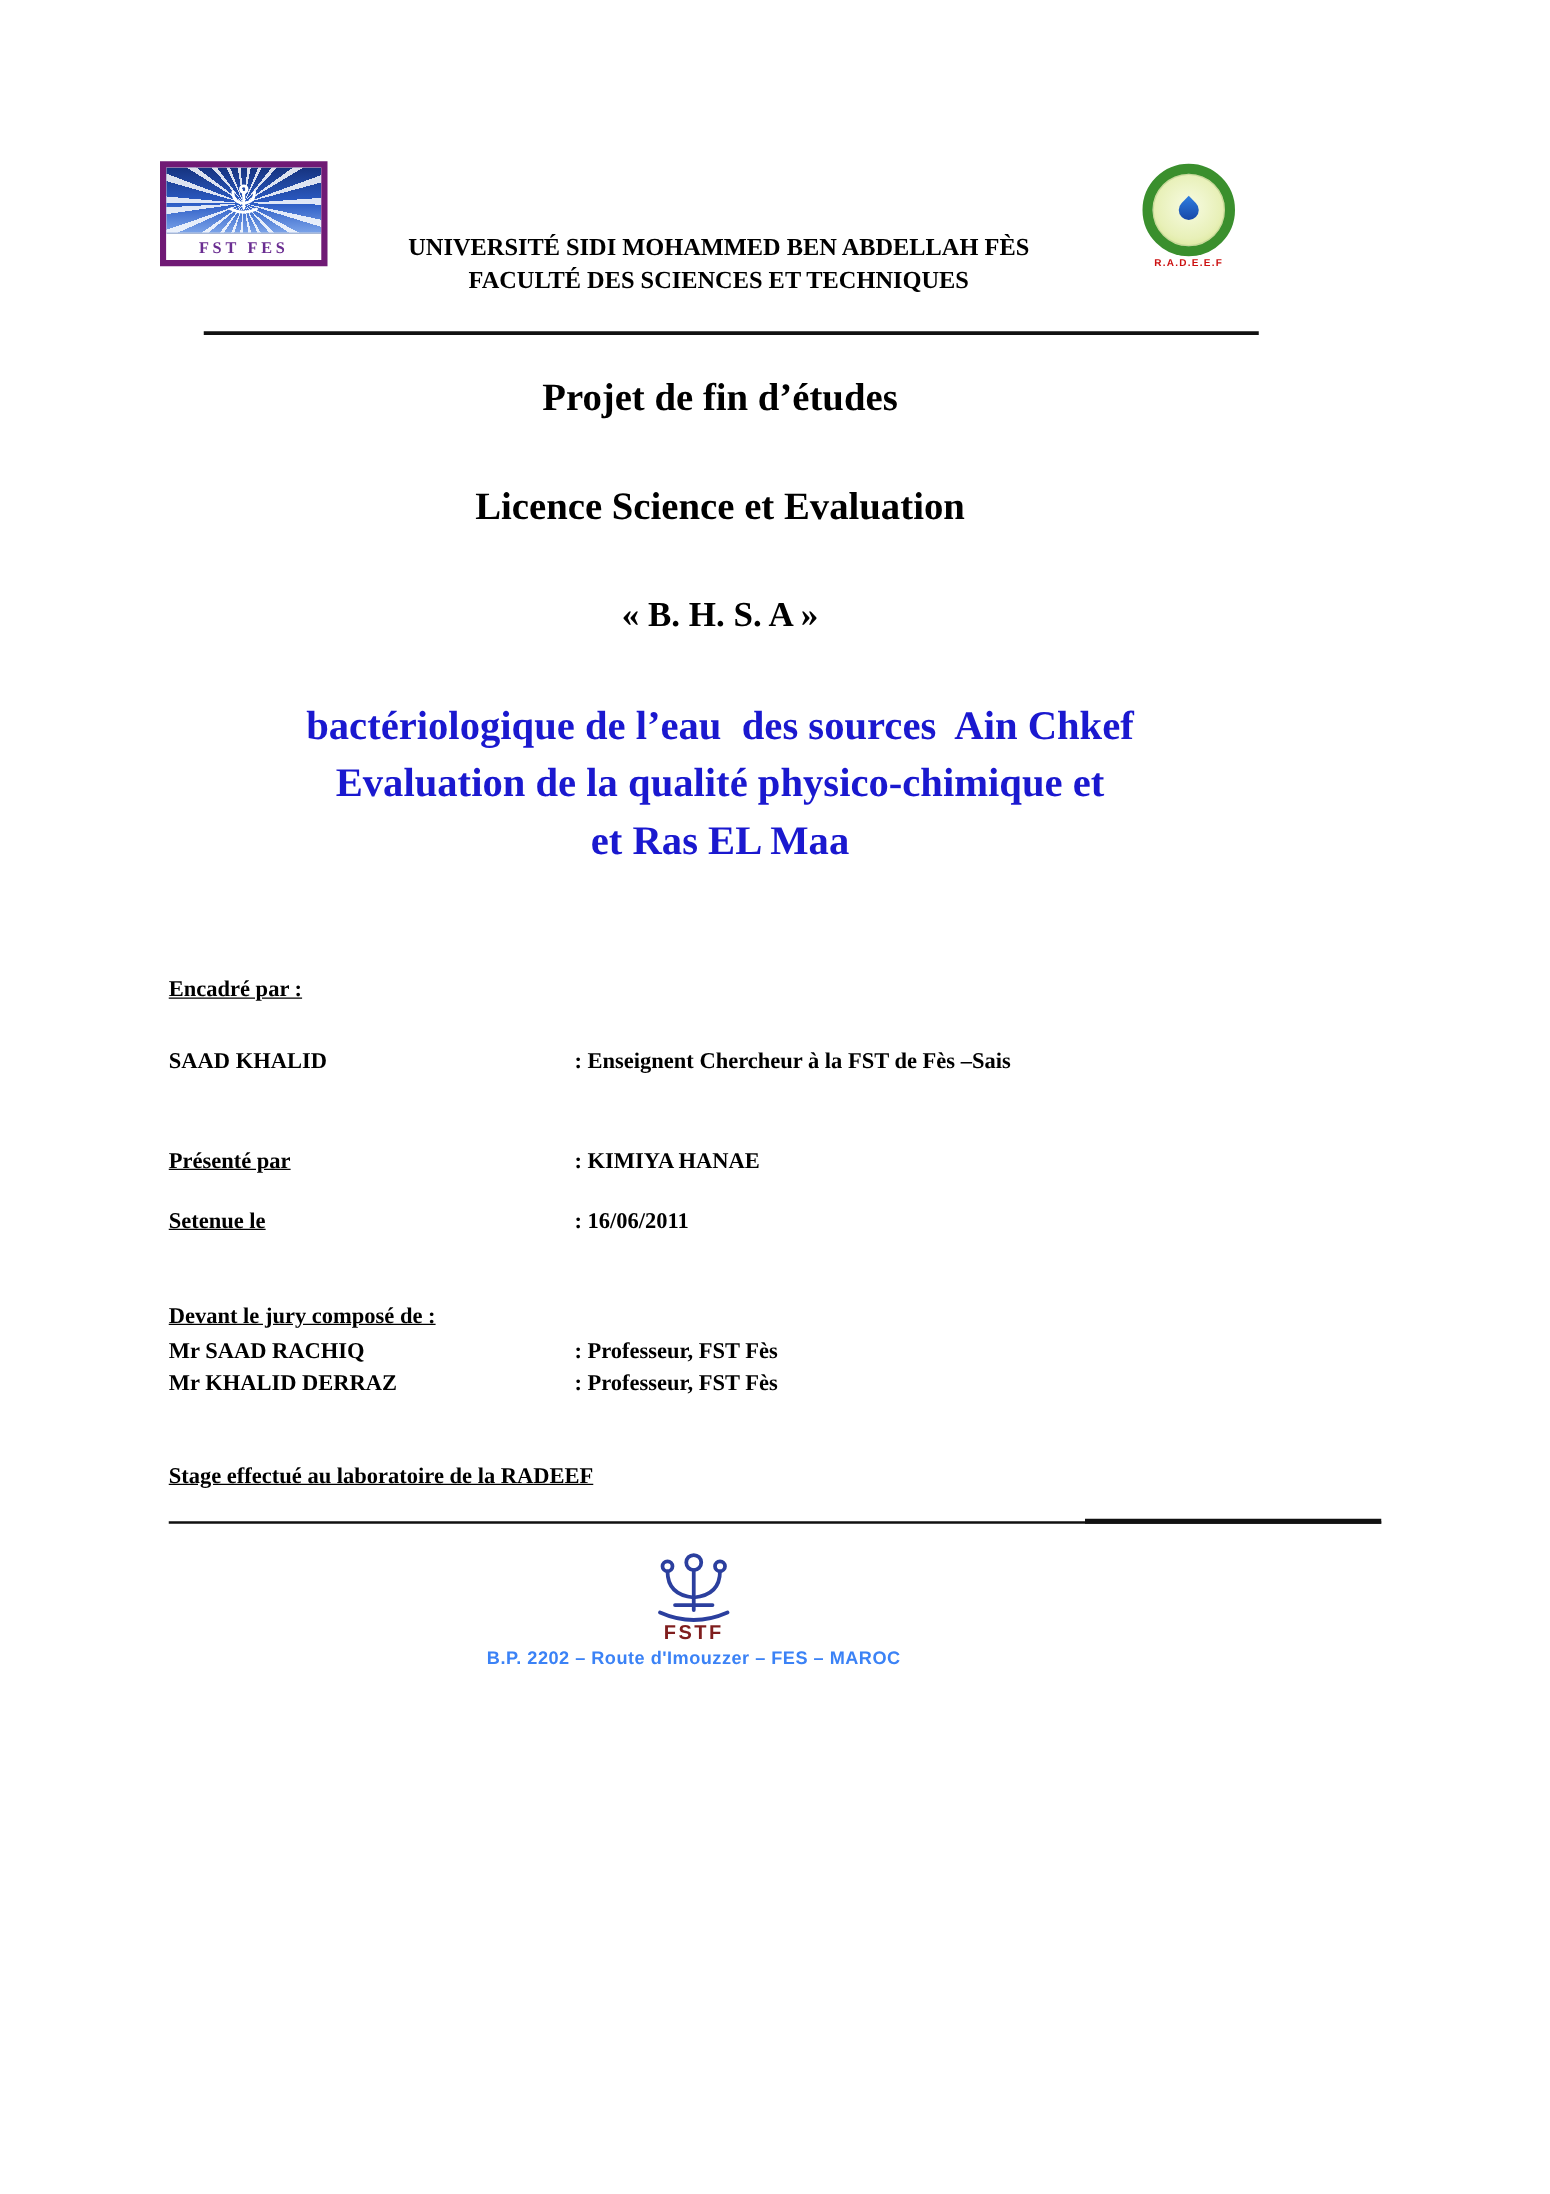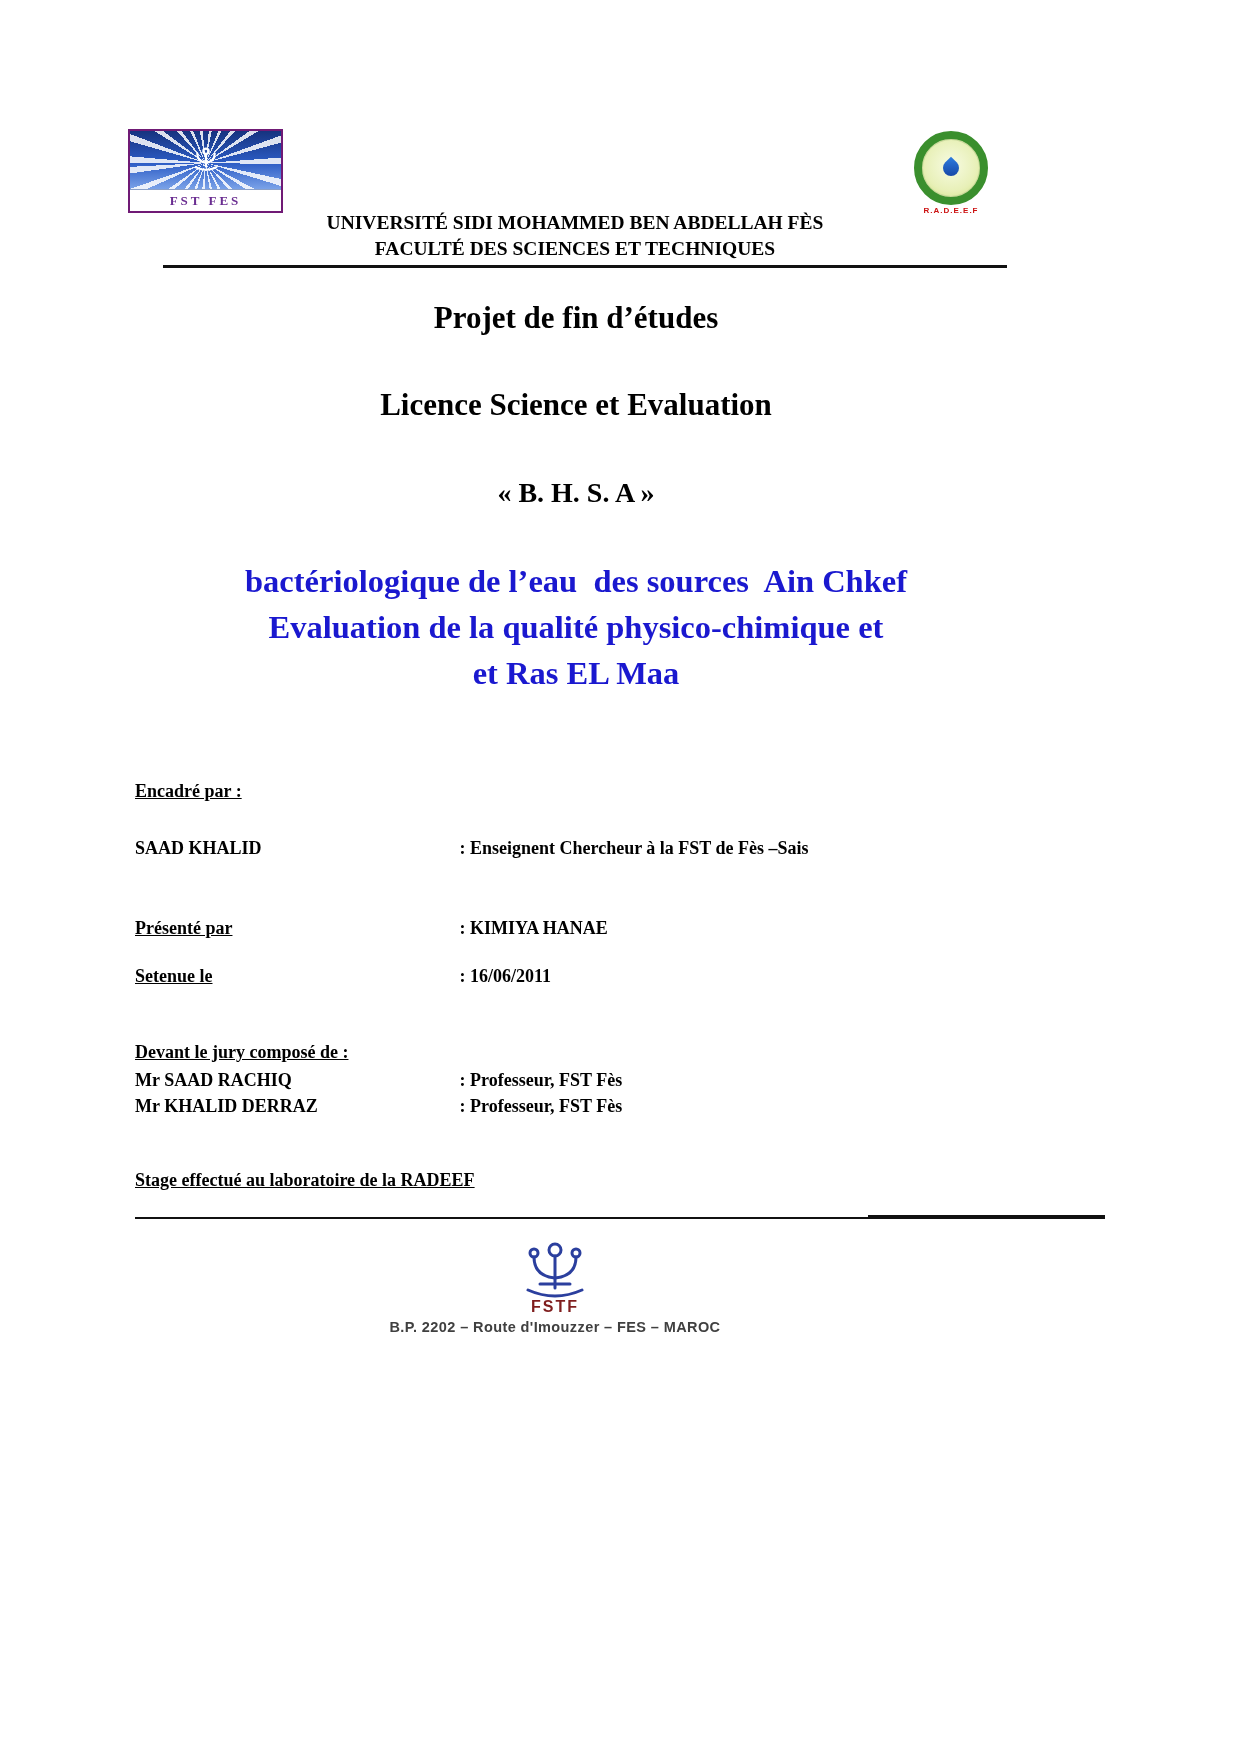--- a/index.html
+++ b/index.html
@@ -11,22 +11,22 @@
     background: #ffffff;
     font-family: "Liberation Serif", serif;
     color: #000;
     overflow: hidden;
     margin: 0 auto;
   }
 
   
   .fst-logo {
     position: absolute; left: 128px; top: 129px;
-    width: 155px; height: 84px;
-    border: 2px solid #701a75;
+    width: 134px; height: 84px;
+    border: 5px solid #701a75;
     display: flex; flex-direction: column;
     overflow: hidden;
   }
   .fst-logo-art {
     flex: 1;
     position: relative;
     background:
       repeating-conic-gradient(from -90deg at 50% 55%,
         rgba(255,255,255,0.85) 0deg 5deg, rgba(30,70,180,0) 5deg 16deg),
       linear-gradient(180deg, #16337f 0%, #2c5cc5 55%, #7aa2e8 100%);
@@ -56,21 +56,21 @@
   }
   .radeef-text {
     margin-top: 1px;
     font-family: "Liberation Sans", sans-serif;
     font-weight: 700; font-size: 8px; letter-spacing: 1px;
     color: #cc1111;
   }
 
   .header-text {
     position: absolute; left: 185px; top: 186px; width: 780px;
-    text-align: center; font-weight: 700; font-size: 19.5px; line-height: 1.35; margin-top: 24px;
+    text-align: center; font-weight: 700; font-size: 19.5px; line-height: 1.35;
   }
 
   .rule-top {
     position: absolute; left: 163px; top: 265px; width: 844px; height: 3px;
     background: #111;
   }
 
   
   .center-block { position: absolute; left: 0; width: 1110px; text-align: center; font-weight: 700; padding-left: 42px; }
   .t-project  { top: 300px; font-size: 31px; }
@@ -94,21 +94,21 @@
 
   .rule-bottom      { position: absolute; left: 135px; top: 1217px; width: 970px; height: 2px; background: #111; }
   .rule-bottom-bold { position: absolute; left: 868px; top: 1215px; width: 237px; height: 4px; background: #111; }
 
   
   .footer { position: absolute; left: 0; top: 1240px; width: 1110px; text-align: center;
             font-family: "Liberation Sans", sans-serif; }
   .footer svg { display: block; margin: 0 auto; }
   .fstf-word { font-weight: 700; font-size: 16px; letter-spacing: 2px; color: #7f1d1d; margin-top: -4px; }
   .footer-line1 { margin-top: 8px; font-weight: 700; font-size: 15px; letter-spacing: 0.4px; color: #46699f; }
-  .footer-line2 { margin-top: 3px; font-weight: 700; font-size: 14.5px; letter-spacing: 0.4px; color: #404040; }
+  .footer-line2 { margin-top: 3px; font-weight: 700; font-size: 14.5px; letter-spacing: 0.4px; color: #3b82f6; }
 </style>
 </head>
 <body>
 
 <div class="page">
 
   <div class="fst-logo">
     <div class="fst-logo-art">
       <svg width="34" height="30" viewBox="0 0 90 70">
         <g fill="none" stroke="#ffffff" stroke-width="6" stroke-linecap="round">

